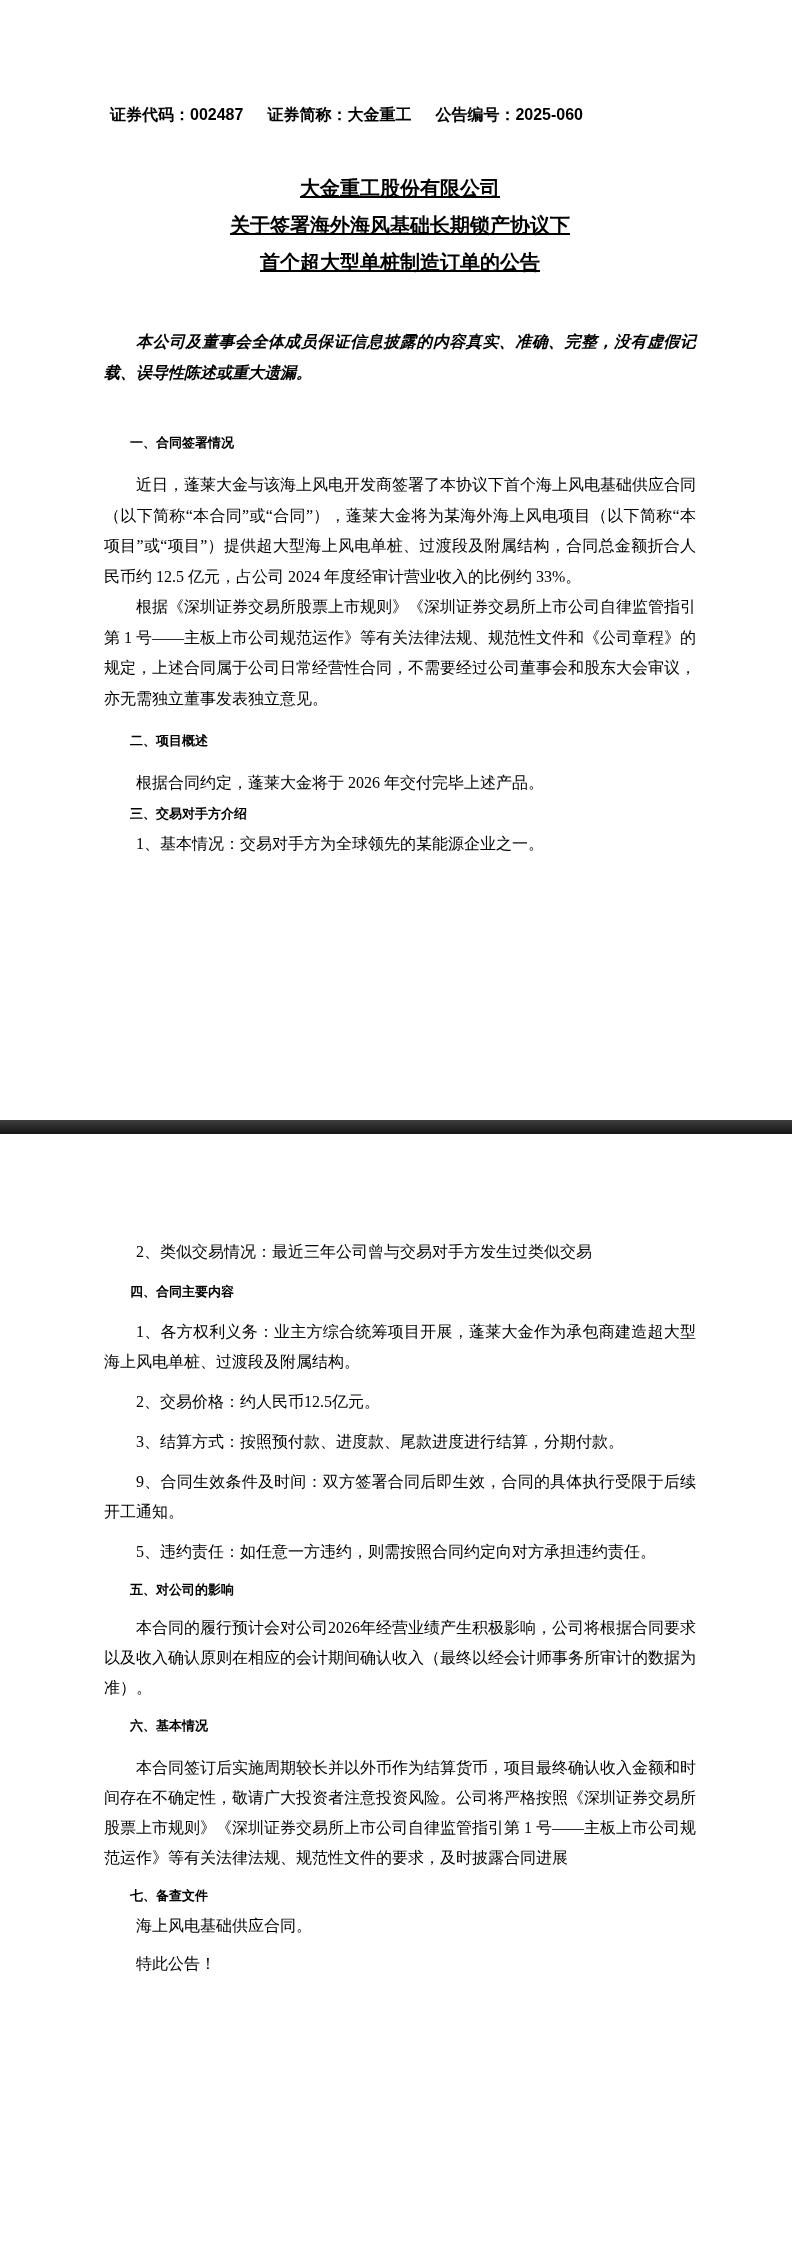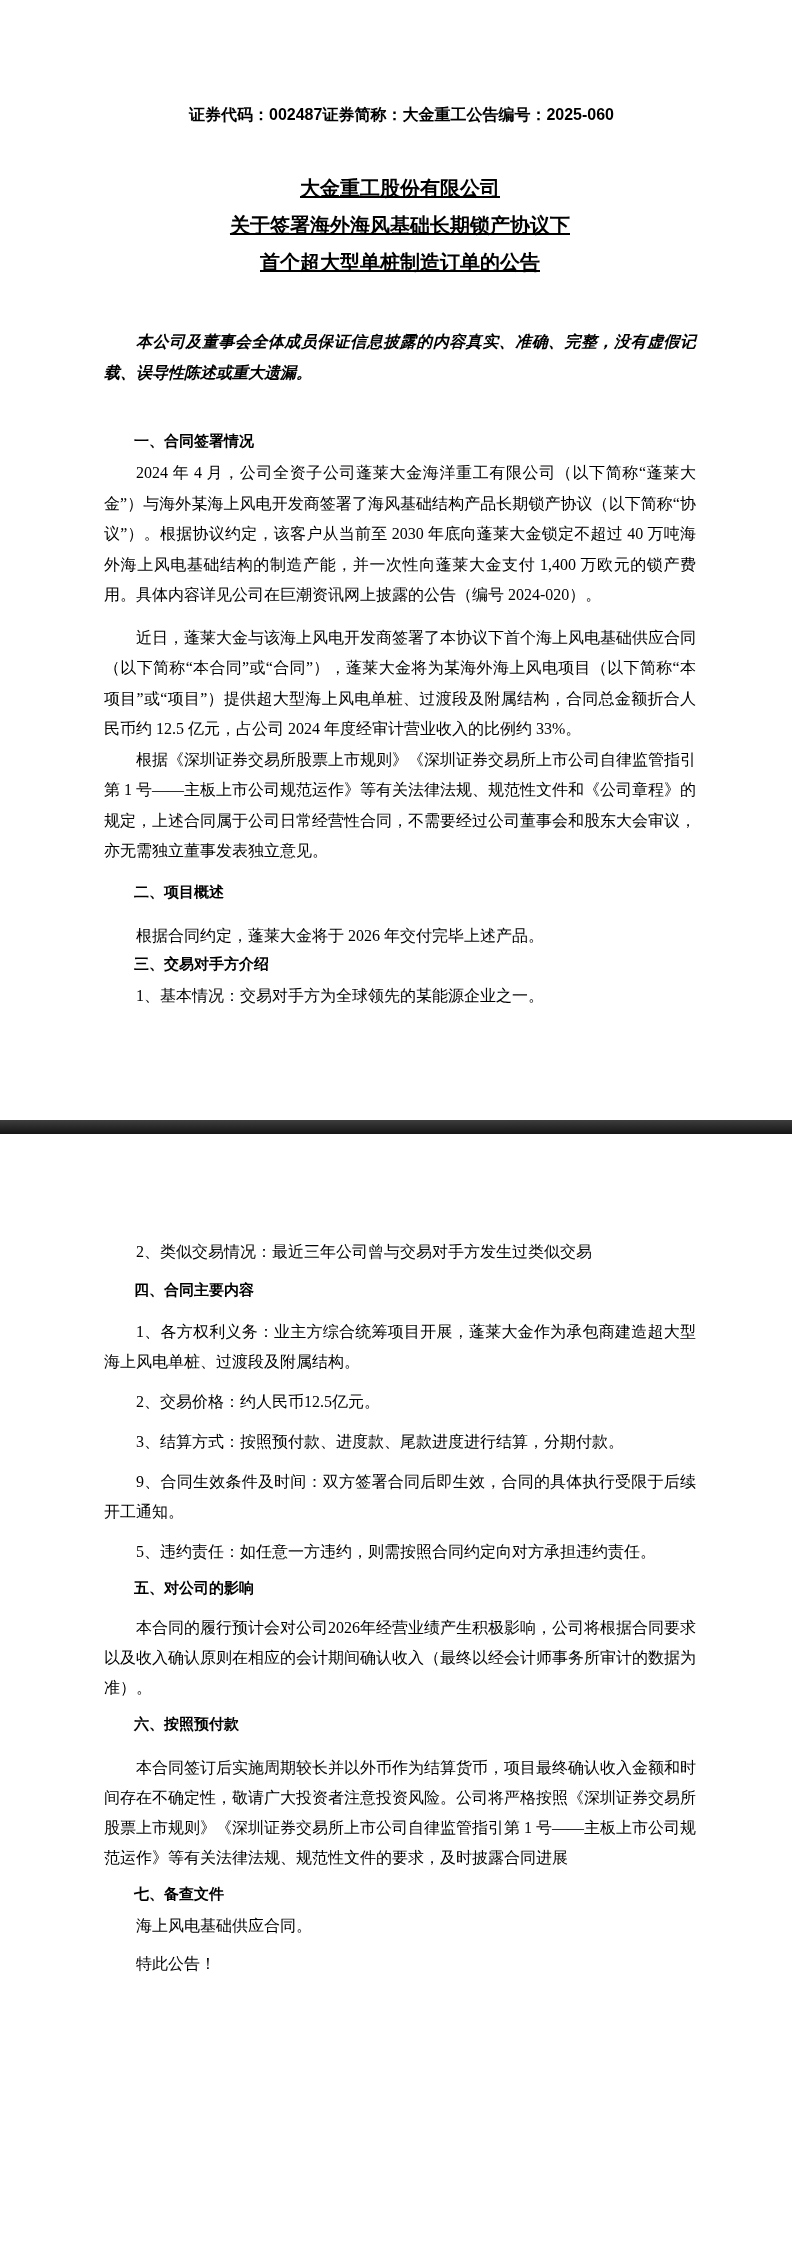--- a/index.html
+++ b/index.html
@@ -26,28 +26,29 @@
     width: 792px;
     background: linear-gradient(#3d3d3d, #151515);
   }
   .page-separator-bottom {
     height: 8px;
     width: 792px;
     background: linear-gradient(#3d3d3d, #1a1a1a);
   }
   .header-row {
     display: flex;
-    justify-content: flex-end;
+    justify-content: flex-start;
     width: 486px;
-    margin-left: 24px;
+    margin-left: 6px;
     font-family: "Liberation Sans", sans-serif;
     font-weight: bold;
     font-size: 16px;
     line-height: 22px;
     white-space: nowrap;
+    gap: 24px;
   }
   .title-block {
     margin-top: 44px;
     text-align: center;
     font-family: "Liberation Sans", sans-serif;
     font-weight: bold;
     font-size: 20px;
     line-height: 37px;
     text-decoration: underline;
   }
@@ -55,23 +56,23 @@
     margin: 45px 0 0 0;
     font-family: "Liberation Sans", sans-serif;
     font-weight: bold;
     font-size: 16px;
     line-height: 31px;
     text-align: justify;
     text-indent: 2em;
     font-style: italic;
   }
   .sec-heading {
-    font-family: Liberation Mono, monospace;
+    font-family: Liberation Serif, serif;
     font-weight: bold;
-    font-size: 15px;
+    font-size: 13px;
     line-height: 30px;
     text-indent: 2em;
     margin: 0;
   }
   .body-para {
     font-size: 16px;
     line-height: 30.5px;
     text-align: justify;
     text-indent: 2em;
     margin: 0;
@@ -111,21 +112,20 @@
 
     <div class="title-block">
       <div>大金重工股份有限公司</div>
       <div>关于签署海外海风基础长期锁产协议下</div>
       <div>首个超大型单桩制造订单的公告</div>
     </div>
 
     <p class="declaration">本公司及董事会全体成员保证信息披露的内容真实、准确、完整，没有虚假记载、误导性陈述或重大遗漏。</p>
 
     <h3 class="sec-heading mt40">一、合同签署情况</h3>
-    <p class="body-para">2024 年 4 月，公司全资子公司蓬莱大金海洋重工有限公司（以下简称“蓬莱大金”）与海外某海上风电开发商签署了海风基础结构产品长期锁产协议（以下简称“协议”）。根据协议约定，该客户从当前至 2030 年底向蓬莱大金锁定不超过 40 万吨海外海上风电基础结构的制造产能，并一次性向蓬莱大金支付 1,400 万欧元的锁产费用。具体内容详见公司在巨潮资讯网上披露的公告（编号 2024-020）。</p>
     <p class="body-para mt4">近日，蓬莱大金与该海上风电开发商签署了本协议下首个海上风电基础供应合同（以下简称“本合同”或“合同”），蓬莱大金将为某海外海上风电项目（以下简称“本项目”或“项目”）提供超大型海上风电单桩、过渡段及附属结构，合同总金额折合人民币约 12.5 亿元，占公司 2024 年度经审计营业收入的比例约 33%。</p>
     <p class="body-para">根据《深圳证券交易所股票上市规则》《深圳证券交易所上市公司自律监管指引第 1 号——主板上市公司规范运作》等有关法律法规、规范性文件和《公司章程》的规定，上述合同属于公司日常经营性合同，不需要经过公司董事会和股东大会审议，亦无需独立董事发表独立意见。</p>
 
     <h3 class="sec-heading mt12">二、项目概述</h3>
     <p class="body-para mt4">根据合同约定，蓬莱大金将于 2026 年交付完毕上述产品。</p>
 
     <h3 class="sec-heading">三、交易对手方介绍</h3>
     <p class="body-para">1、基本情况：交易对手方为全球领先的某能源企业之一。</p>
 
   </div>
@@ -139,21 +139,21 @@
     <h3 class="sec-heading mt10">四、合同主要内容</h3>
     <p class="body-para mt10">1、各方权利义务：业主方综合统筹项目开展，蓬莱大金作为承包商建造超大型海上风电单桩、过渡段及附属结构。</p>
     <p class="body-para mt10">2、交易价格：约人民币12.5亿元。</p>
     <p class="body-para mt10">3、结算方式：按照预付款、进度款、尾款进度进行结算，分期付款。</p>
     <p class="body-para mt10">9、合同生效条件及时间：双方签署合同后即生效，合同的具体执行受限于后续开工通知。</p>
     <p class="body-para mt10">5、违约责任：如任意一方违约，则需按照合同约定向对方承担违约责任。</p>
 
     <h3 class="sec-heading mt8">五、对公司的影响</h3>
     <p class="body-para mt8">本合同的履行预计会对公司2026年经营业绩产生积极影响，公司将根据合同要求以及收入确认原则在相应的会计期间确认收入（最终以经会计师事务所审计的数据为准）。</p>
 
-    <h3 class="sec-heading mt8">六、按照预付款</h3>
+    <h3 class="sec-heading mt8">六、基本情况</h3>
     <p class="body-para mt12">本合同签订后实施周期较长并以外币作为结算货币，项目最终确认收入金额和时间存在不确定性，敬请广大投资者注意投资风险。公司将严格按照《深圳证券交易所股票上市规则》《深圳证券交易所上市公司自律监管指引第 1 号——主板上市公司规范运作》等有关法律法规、规范性文件的要求，及时披露合同进展</p>
 
     <h3 class="sec-heading mt8">七、备查文件</h3>
     <p class="body-para">海上风电基础供应合同。</p>
 
     <p class="closing">特此公告！</p>
 
 
   </div>
 

